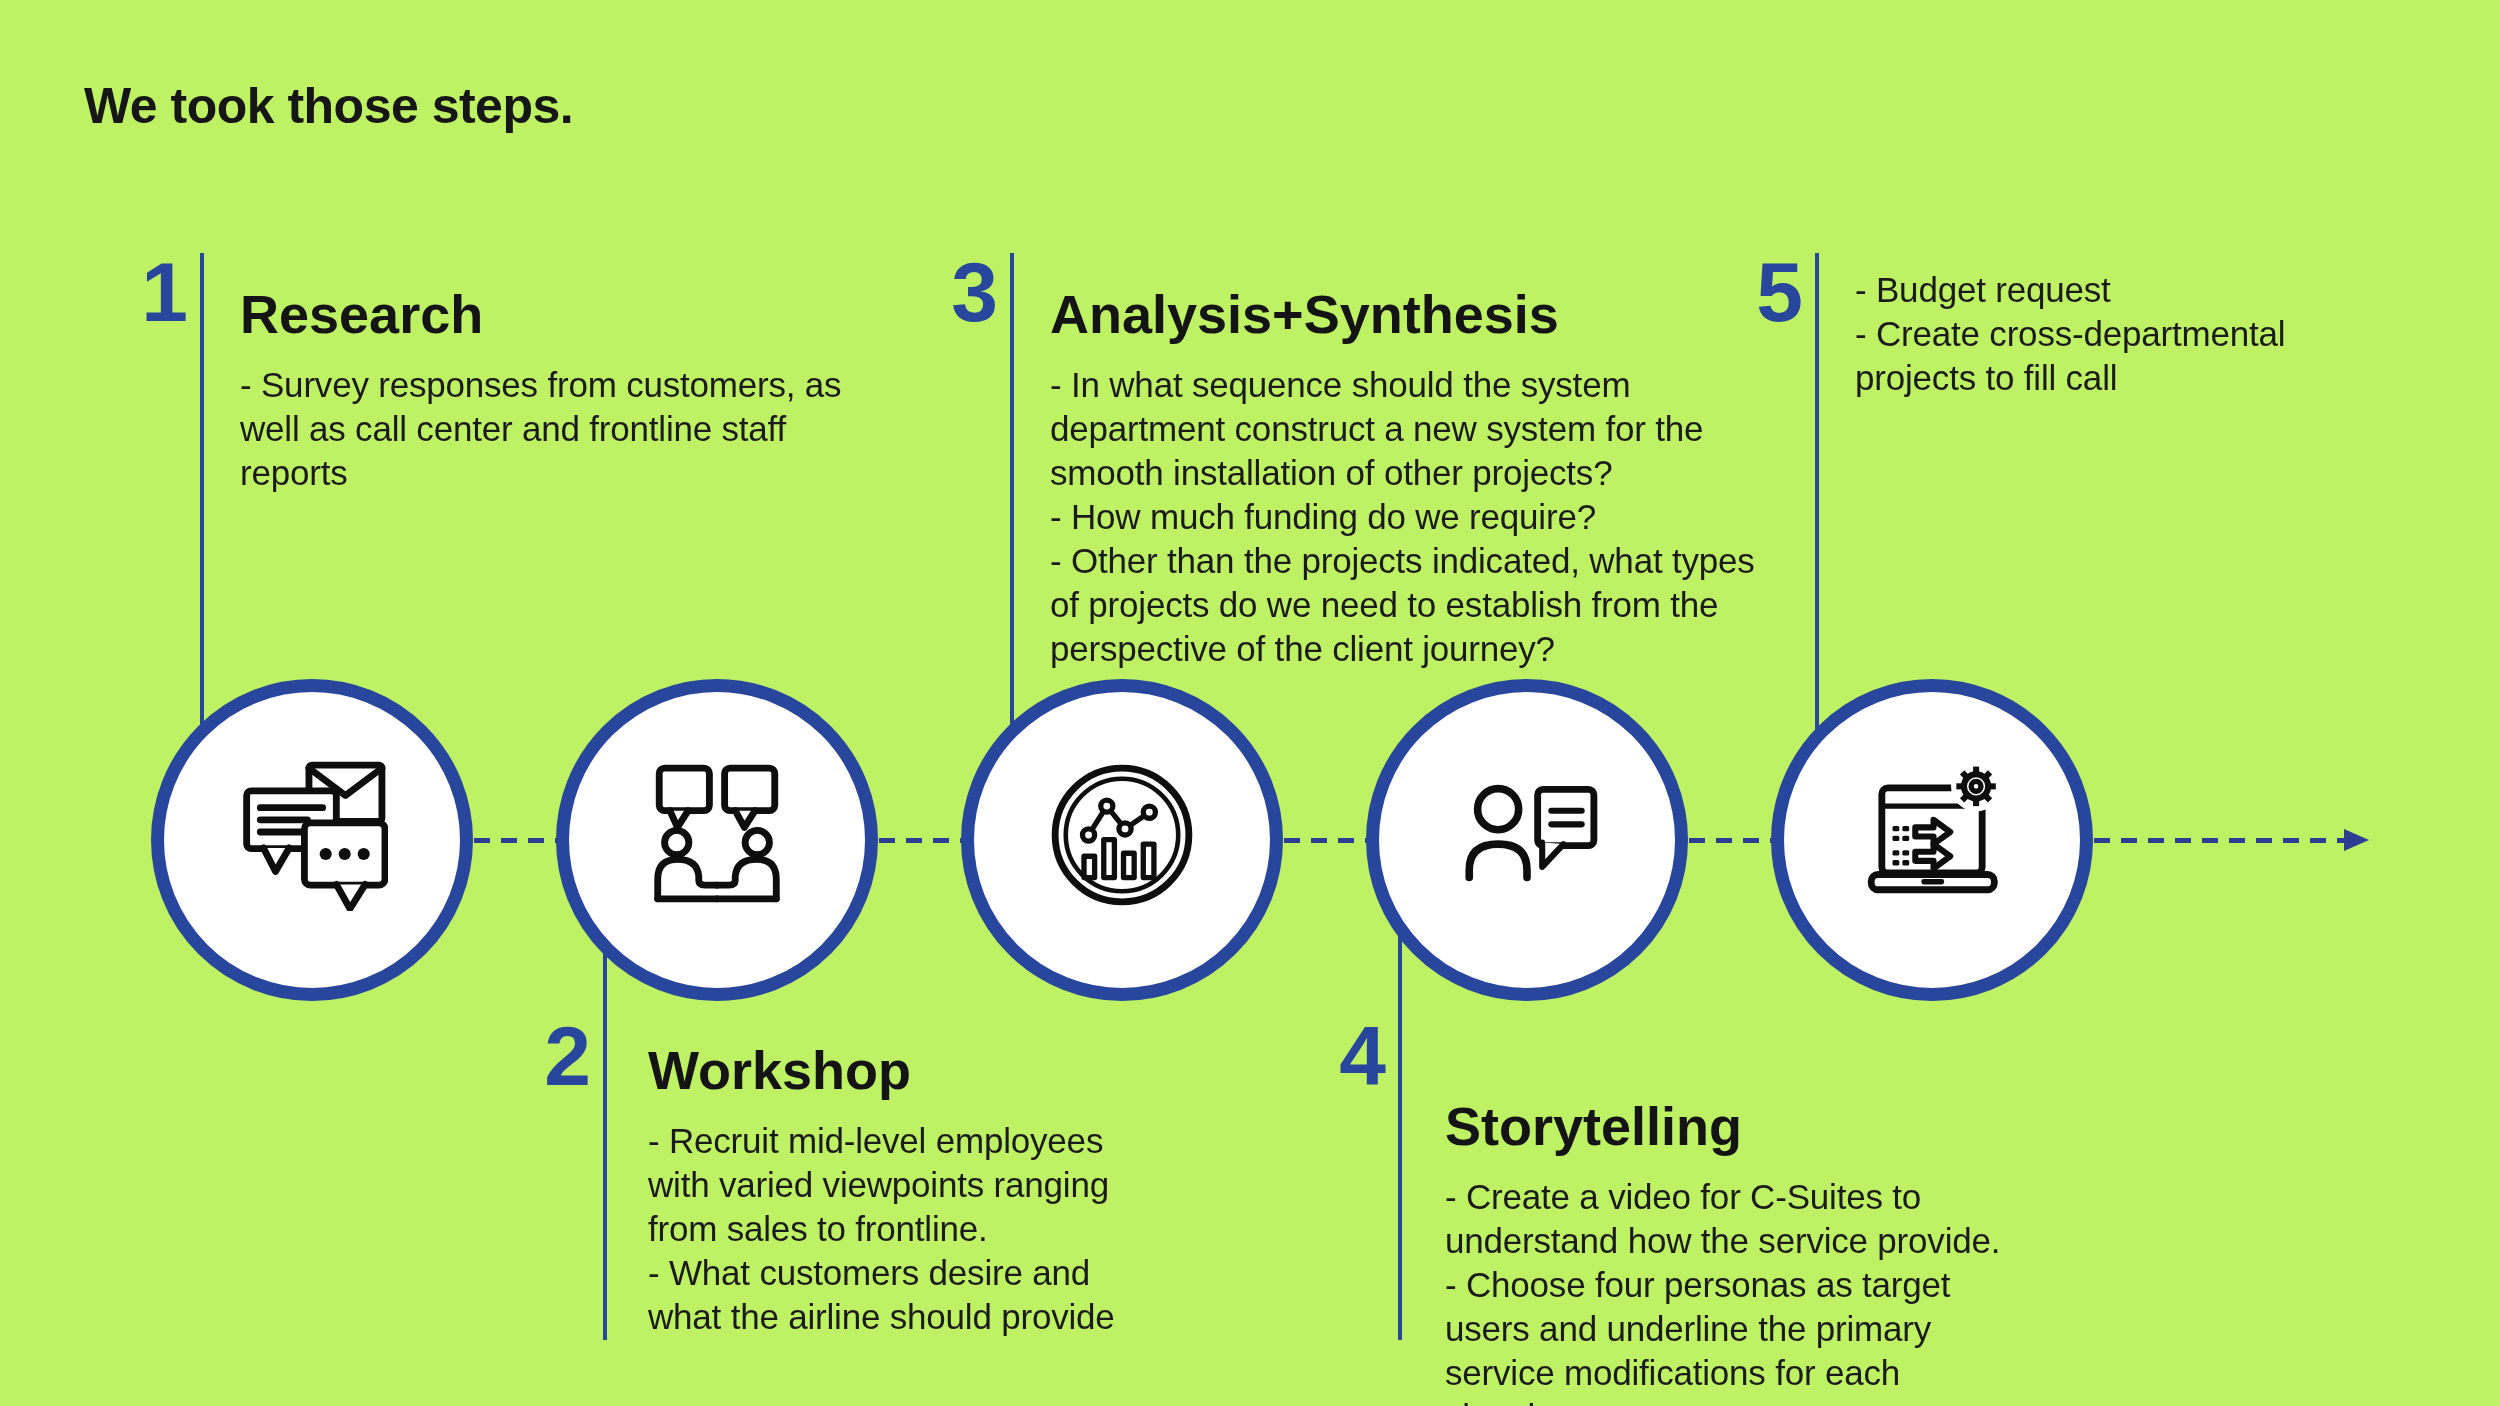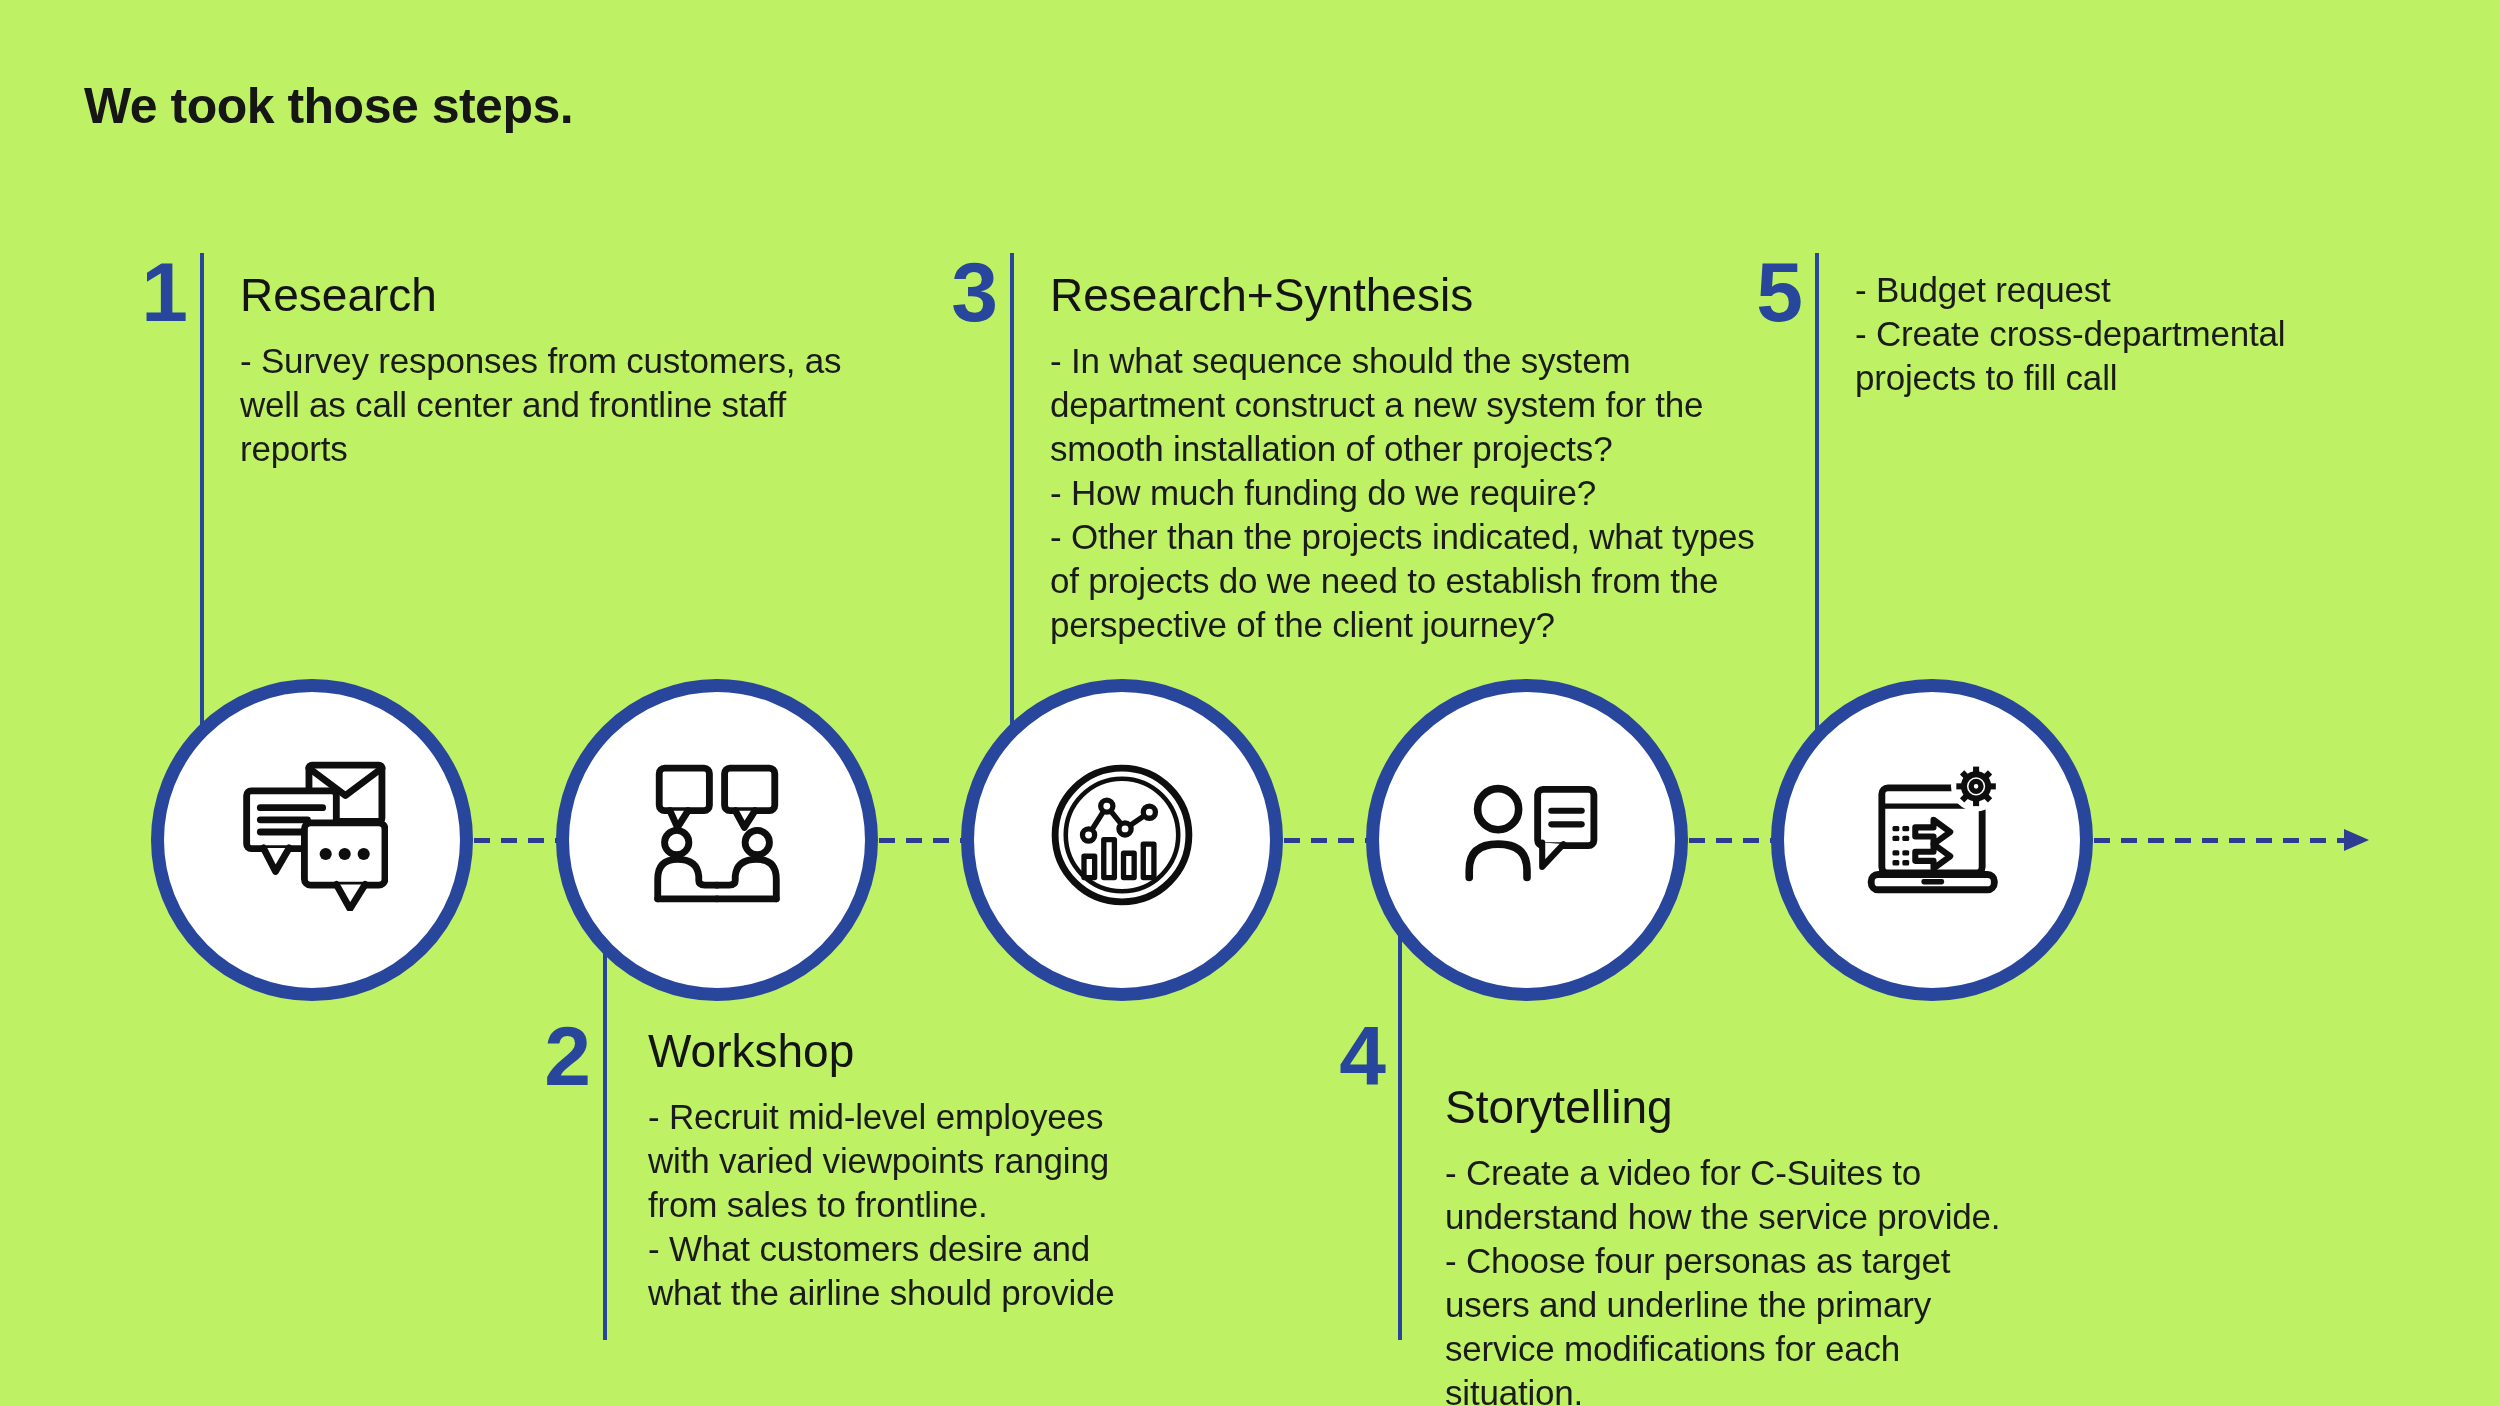--- a/index.html
+++ b/index.html
@@ -16,21 +16,21 @@
     letter-spacing:-0.5px;line-height:1.15;
   }
   .vline{position:absolute;width:4px;background:#28479c;z-index:1;}
   .vline.top{top:253px;height:587px;}
   .vline.bottom{top:840px;height:500px;}
   .step-number{
     position:absolute;width:140px;text-align:right;
     font-size:84px;font-weight:700;color:#28479c;line-height:1;z-index:3;
   }
   .step-text{position:absolute;z-index:3;color:#1b1b1b;}
-  .step-title{font-size:46px;font-weight:400;margin:0 0 16px 0;line-height:1.2;color:#141414;}
+  .step-title{font-size:54px;font-weight:700;margin:14px 0 16px 0;line-height:1.2;color:#141414;}
   .bullet{font-size:35px;line-height:44px;letter-spacing:-0.2px;}
   .circle{
     position:absolute;top:679px;width:322px;height:322px;box-sizing:border-box;
     border:13px solid #28479c;border-radius:50%;background:#ffffff;z-index:2;
     display:flex;align-items:center;justify-content:center;
   }
   .circle svg{width:152px;height:152px;display:block;margin-top:-10px;}
   .icon-stroke{stroke:#0e0e0e;fill:none;stroke-linecap:round;stroke-linejoin:round;}
   .dash-line{
     position:absolute;left:312px;top:838px;width:2034px;height:5px;z-index:1;
@@ -69,21 +69,21 @@
     <div class="bullet">- Survey responses from customers, as well as call center and frontline staff reports</div>
   </div>
 
   <div class="step-text" style="left:648px;top:1024px;width:500px">
     <h3 class="step-title">Workshop</h3>
     <div class="bullet">- Recruit mid-level employees with varied viewpoints ranging from sales to frontline.</div>
     <div class="bullet">- What customers desire and what the airline should provide</div>
   </div>
 
   <div class="step-text" style="left:1050px;top:268px;width:720px">
-    <h3 class="step-title">Research+Synthesis</h3>
+    <h3 class="step-title">Analysis+Synthesis</h3>
     <div class="bullet">- In what sequence should the system department construct a new system for the smooth installation of other projects?</div>
     <div class="bullet">- How much funding do we require?</div>
     <div class="bullet">- Other than the projects indicated, what types of projects do we need to establish from the perspective of the client journey?</div>
   </div>
 
   <div class="step-text" style="left:1445px;top:1080px;width:590px">
     <h3 class="step-title">Storytelling</h3>
     <div class="bullet">- Create a video for C-Suites to understand how the service provide.</div>
     <div class="bullet">- Choose four personas as target users and underline the primary service modifications for each situation.</div>
   </div>

